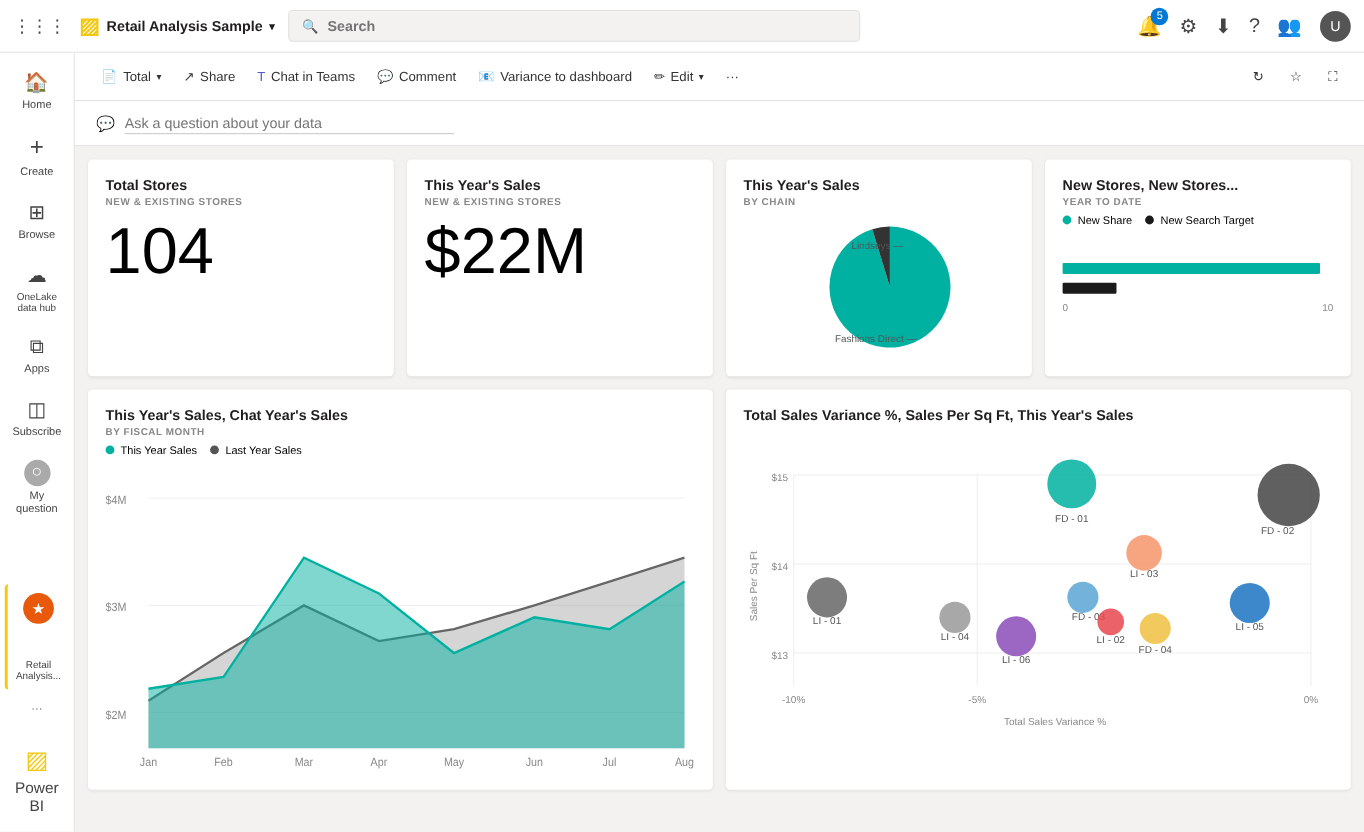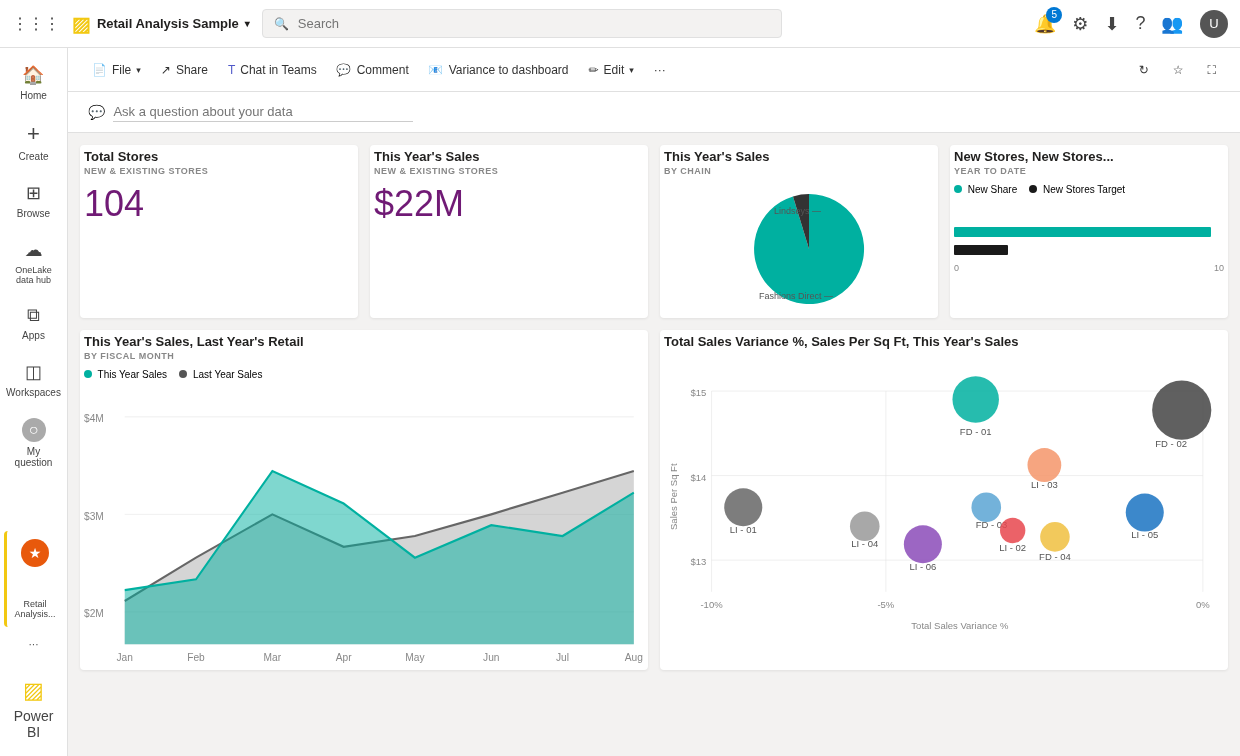--- a/index.html
+++ b/index.html
@@ -9,21 +9,21 @@
     .top-nav {
       display: flex; align-items: center; background: #fff; height: 48px;
       border-bottom: 1px solid #e0e0e0; padding: 0 12px; gap: 12px;
     }
     .nav-apps-icon { color: #444; font-size: 16px; cursor: pointer; }
     .nav-logo-area { display: flex; align-items: center; gap: 6px; font-weight: 600; font-size: 13px; color: #201f1e; cursor: pointer; }
     .nav-search {
       flex: 1; display: flex; align-items: center; background: #f3f2f1;
       border-radius: 4px; padding: 6px 12px; gap: 8px; max-width: 520px; border: 1px solid #e0e0e0;
     }
-    .nav-search input { border: none; background: transparent; outline: none; font-size: 13px; width: 100%; color: #1d4ed8; }
+    .nav-search input { border: none; background: transparent; outline: none; font-size: 13px; width: 100%; color: #1d4ed8; font-weight: bold; }
     .nav-right { display: flex; align-items: center; gap: 16px; margin-left: auto; }
     .nav-icon-btn { position: relative; cursor: pointer; color: #444; font-size: 18px; display: flex; align-items: center; justify-content: center; }
     .nav-badge {
       position: absolute; top: -6px; right: -6px; background: #0078d4; color: #fff;
       border-radius: 50%; width: 16px; height: 16px; font-size: 10px; display: flex; align-items: center; justify-content: center;
     }
     .nav-avatar { width: 28px; height: 28px; border-radius: 50%; background: #555; color: #fff; display: flex; align-items: center; justify-content: center; font-size: 13px; cursor: pointer; }
 
     
     .sidebar {
@@ -70,26 +70,26 @@
     
     .dashboard {
       padding: 12px; display: grid;
       grid-template-columns: 1fr 1fr 1fr 1fr;
       grid-template-rows: auto auto;
       gap: 12px;
     }
 
     
     .card {
-      background: #fff; border-radius: 4px; padding: 4px;
+      background: #fff; border-radius: 4px; padding: 16px;
       box-shadow: 0 1px 3px rgba(0,0,0,0.08);
     }
     .card-title { font-size: 13px; font-weight: 600; color: #201f1e; margin-bottom: 2px; }
     .card-subtitle { font-size: 9px; font-weight: 600; color: #888; letter-spacing: 0.5px; text-transform: uppercase; margin-bottom: 8px; }
-    .card-value { font-size: 36px; font-weight: 200; color: #701a75; line-height: 1.1; }
+    .card-value { font-size: 59px; font-weight: 200; color: #000000; line-height: 1.1; }
 
     
     .pie-container { display: flex; flex-direction: column; align-items: center; margin-top: 8px; }
     .legend-dot { width: 8px; height: 8px; border-radius: 50%; display: inline-block; margin-right: 3px; }
     .hbar-axis { display: flex; justify-content: space-between; font-size: 9px; color: #888; }
 
     
     .card-wide { grid-column: span 2; }
 
     
@@ -146,21 +146,21 @@
   <div class="sidebar-item">
     <span class="sidebar-item-icon">☁</span>
     <span style="font-size:9px;">OneLake data hub</span>
   </div>
   <div class="sidebar-item">
     <span class="sidebar-item-icon">⧉</span>
     <span>Apps</span>
   </div>
   <div class="sidebar-item">
     <span class="sidebar-item-icon">◫</span>
-    <span>Workspaces</span>
+    <span>Subscribe</span>
   </div>
   <div class="sidebar-item">
     <span class="sidebar-item-icon" style="font-size:16px; background:#aaa; border-radius:50%; width:24px; height:24px; display:flex; align-items:center; justify-content:center; color:#fff;">○</span>
     <span>My question</span>
   </div>
 
   <div class="sidebar-spacer"></div>
 
   <div class="sidebar-item" style="position:relative; border-left: 3px solid #f2c811;">
     <span class="sidebar-item-icon" style="background:#e8590c; border-radius:50%; width:28px; height:28px; display:flex; align-items:center; justify-content:center; color:#fff; font-size:14px;">★</span>
@@ -175,21 +175,21 @@
     <span style="color:#f2c811; font-size:22px;">▨</span>
     <span style="font-size:14px;">Power BI</span>
   </div>
 </div>
 
 <div class="main-area">
 
   <div class="toolbar">
     <button class="toolbar-btn">
       <span>📄</span>
-      <span>File</span>
+      <span>Total</span>
       <span style="font-size:9px;">▾</span>
     </button>
     <button class="toolbar-btn">
       <span>↗</span>
       <span>Share</span>
     </button>
     <button class="toolbar-btn">
       <span style="color:#5059c9;">T</span>
       <span>Chat in Teams</span>
     </button>
@@ -263,35 +263,35 @@
     <div class="card">
       <div class="card-title">New Stores, New Stores...</div>
       <div class="card-subtitle">YEAR TO DATE</div>
       <div class="chart-legend">
         <span>
           <span class="legend-dot" style="background:#00b0a0;"></span>
           <span>New Share</span>
         </span>
         <span>
           <span class="legend-dot" style="background:#1a1a1a;"></span>
-          <span>New Stores Target</span>
+          <span>New Search Target</span>
         </span>
       </div>
       <div style="margin-top: 32px;">
         <div style="height:10px; background:#00b0a0; width:95%; margin-bottom:8px; border-radius:1px;"></div>
         <div style="height:10px; background:#1a1a1a; width:20%; border-radius:1px;"></div>
       </div>
       <div class="hbar-axis" style="margin-top:8px;">
         <span>0</span>
         <span>10</span>
       </div>
     </div>
 
     <div class="card card-wide">
-      <div class="card-title">This Year's Sales, Last Year's Retail</div>
+      <div class="card-title">This Year's Sales, Chat Year's Sales</div>
       <div class="card-subtitle">BY FISCAL MONTH</div>
       <div class="chart-legend">
         <span>
           <span class="legend-dot" style="background:#00b0a0;"></span>
           <span>This Year Sales</span>
         </span>
         <span>
           <span class="legend-dot" style="background:#555;"></span>
           <span>Last Year Sales</span>
         </span>

